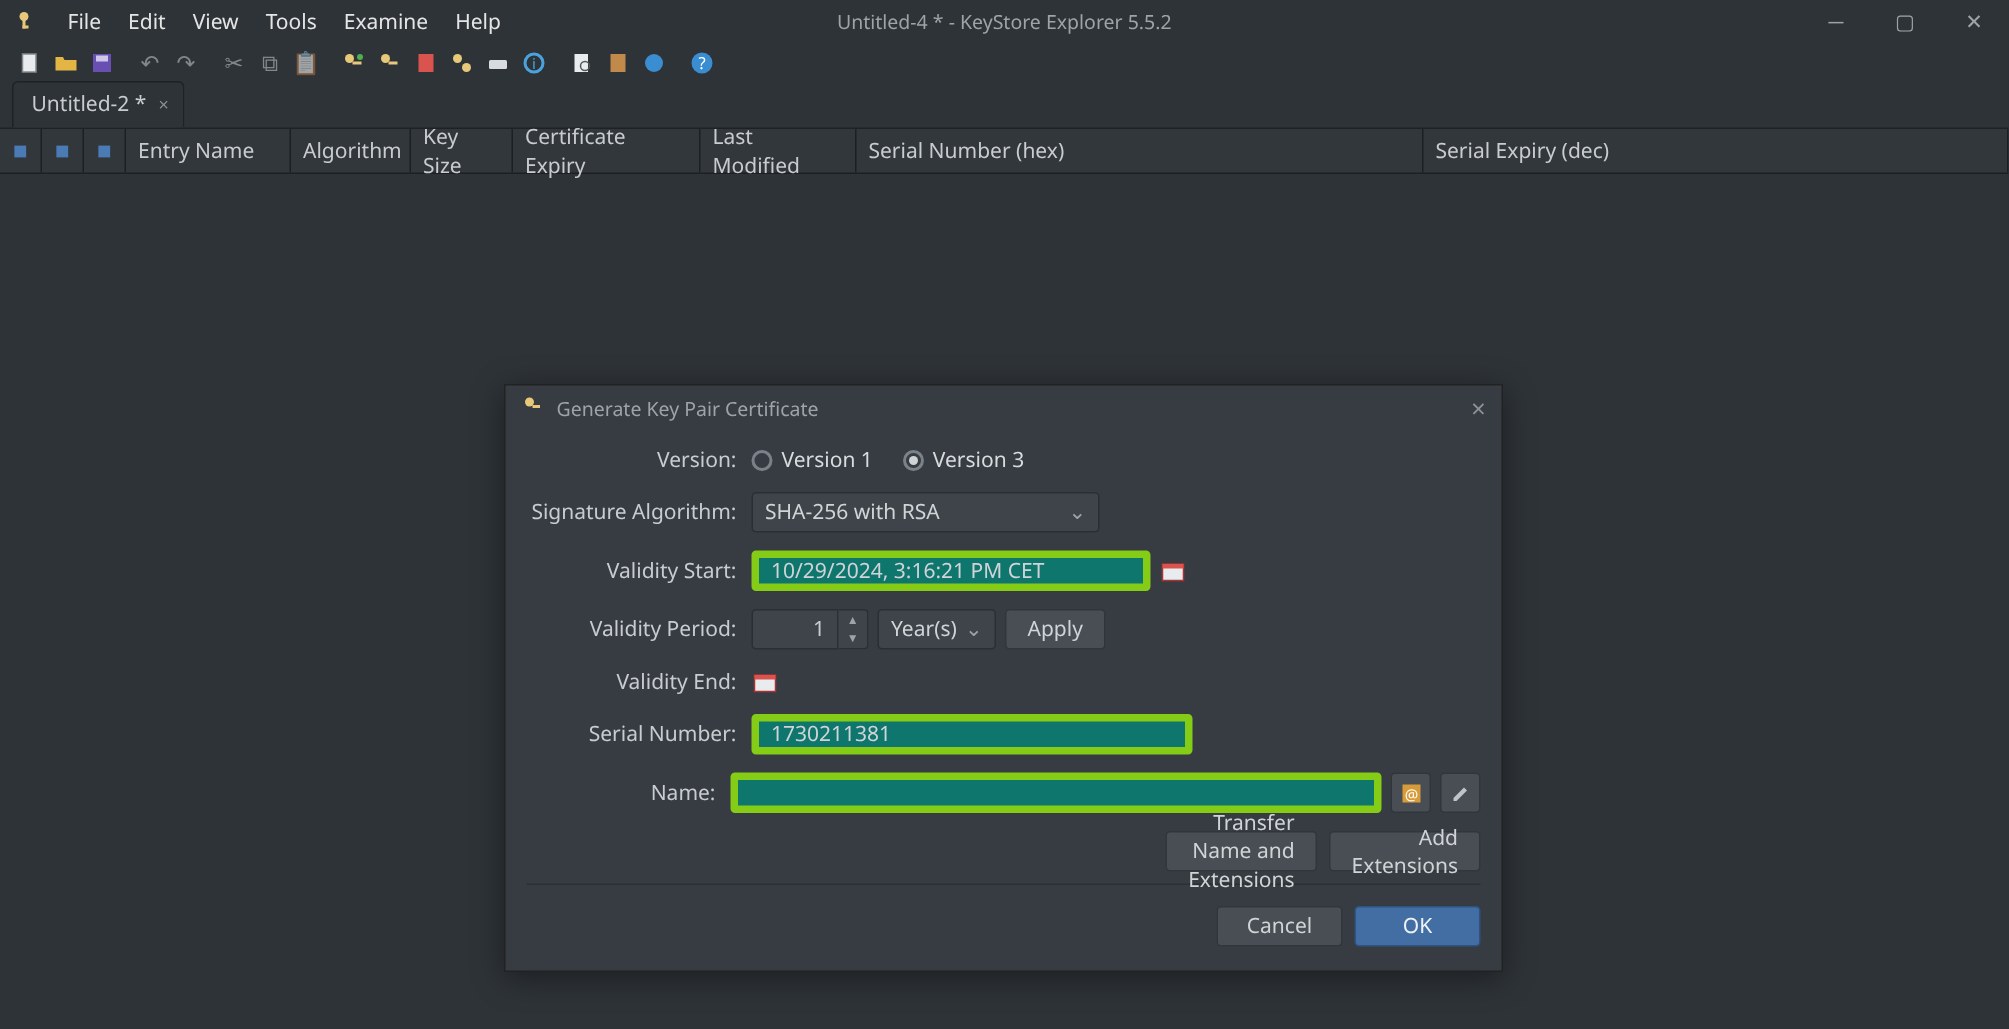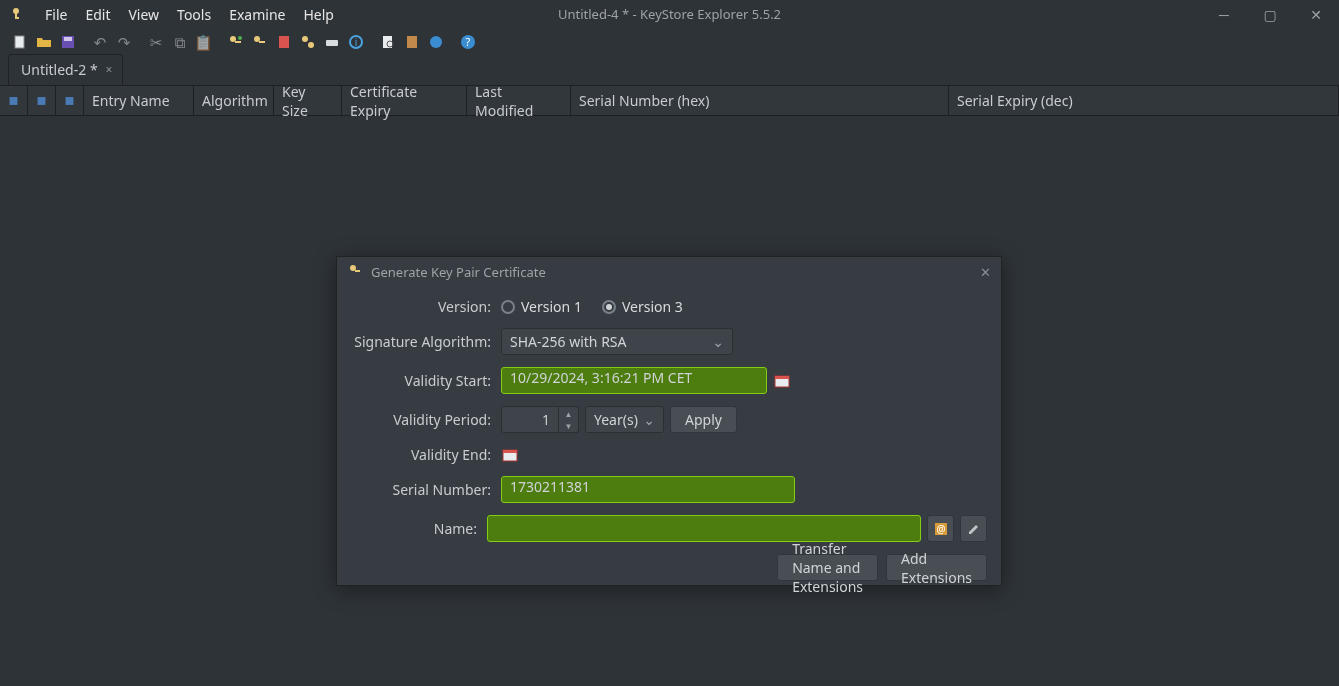--- a/index.html
+++ b/index.html
@@ -31,35 +31,35 @@
 .dialog .dtitle .dclose{ margin-left:auto; color:#8a9096; }
 .form{ padding:10px 14px 0 14px; }
 .row{ display:flex; align-items:center; margin-bottom:12px; }
 .row .lbl{ width:150px; text-align:right; padding-right:10px; color:#c8ccd0; }
 .row .ctrls{ display:flex; align-items:center; gap:6px; flex:1;}
 .radio{ display:inline-flex; align-items:center; gap:6px; margin-right:14px; color:#d8dcdf;}
 .radio .r{ width:14px; height:14px; border-radius:50%; border:2px solid #7a8188; display:inline-flex; align-items:center; justify-content:center;}
 .radio.sel .r::after{ content:''; width:6px; height:6px; border-radius:50%; background:#cfd3d6;}
 .combo{ height:27px; width:232px; background:#3e444a; border:1px solid #2a2f34; border-radius:3px; display:flex; align-items:center; padding:0 8px; color:#d0d4d7;}
 .combo .chev{ margin-left:auto; color:#9ea3a8;}
-.txt{ height:27px; background:#4d7c0f; border:1px solid #84cc16; border-radius:3px; color:#d0d4d7; padding:0 8px; display:flex; }
+.txt{ height:27px; background:#0f766e; border:5px solid #84cc16; border-radius:3px; color:#d0d4d7; padding:0 8px; display:flex; align-items:center;}
 .txt.w266{ width:266px;}
 .txt.w294{ width:294px;}
 .txt.w434{ width:434px;}
 .spinner{ display:flex; align-items:center;}
 .spinner .val{ width:58px; height:27px; background:#3e444a; border:1px solid #2a2f34; border-radius:3px 0 0 3px; text-align:right; padding:0 8px; display:flex; align-items:center; justify-content:flex-end;}
 .spinner .ar{ width:20px; height:27px; background:#3e444a; border:1px solid #2a2f34; border-left:none; border-radius:0 3px 3px 0; display:flex; flex-direction:column;}
 .spinner .ar span{ flex:1; display:flex; align-items:center; justify-content:center; font-size:8px; color:#9ea3a8;}
 .btn2{ height:27px; background:#484e54; border:1px solid #30363c; border-radius:3px; color:#d0d4d7; padding:0 14px; display:inline-flex; align-items:center; justify-content:center;}
 .btn2.primary{ background:#436ea3; border-color:#2f5280; color:#eef2f6;}
 .iconbtn{ width:27px; height:27px; background:#484e54; border:1px solid #30363c; border-radius:3px; display:flex; align-items:center; justify-content:center; font-size:14px;}
 .calicon{ width:18px; height:18px; display:flex; align-items:center; justify-content:center;}
 .dbuttons{ border-top:1px solid #2b3035; margin:8px 0 0 0; padding:14px 0 16px 0; display:flex; justify-content:flex-end; gap:8px;}
 .row.actions{ justify-content:flex-end; margin-top:0; margin-bottom:4px;}
-.row.actions .ctrls{ flex:0; gap:8px;}
+.row.actions .ctrls{ flex:0; gap:8px;text-align:right;}
 svg{ pointer-events:none;}
 
 
 .svg16{ width:16px; height:16px;}
 </style>
 </head>
 <body>
 
 <div class="wrap">
   <div class="titlebar">
@@ -314,18 +314,26 @@
         <div class="row actions">
           <div class="ctrls">
             <div class="btn2">
                 <span>Transfer Name and Extensions</span>
               </div>
             <div class="btn2">
                 <span>Add Extensions</span>
               </div>
           </div>
         </div>
+        <div class="dbuttons">
+          <div class="btn2" style="width:84px">
+              <span>Cancel</span>
+            </div>
+          <div class="btn2 primary" style="width:84px">
+              <span>OK</span>
+            </div>
+        </div>
       </div>
     </div>
 
   </div>
 
 </div>
 
 </body></html>

